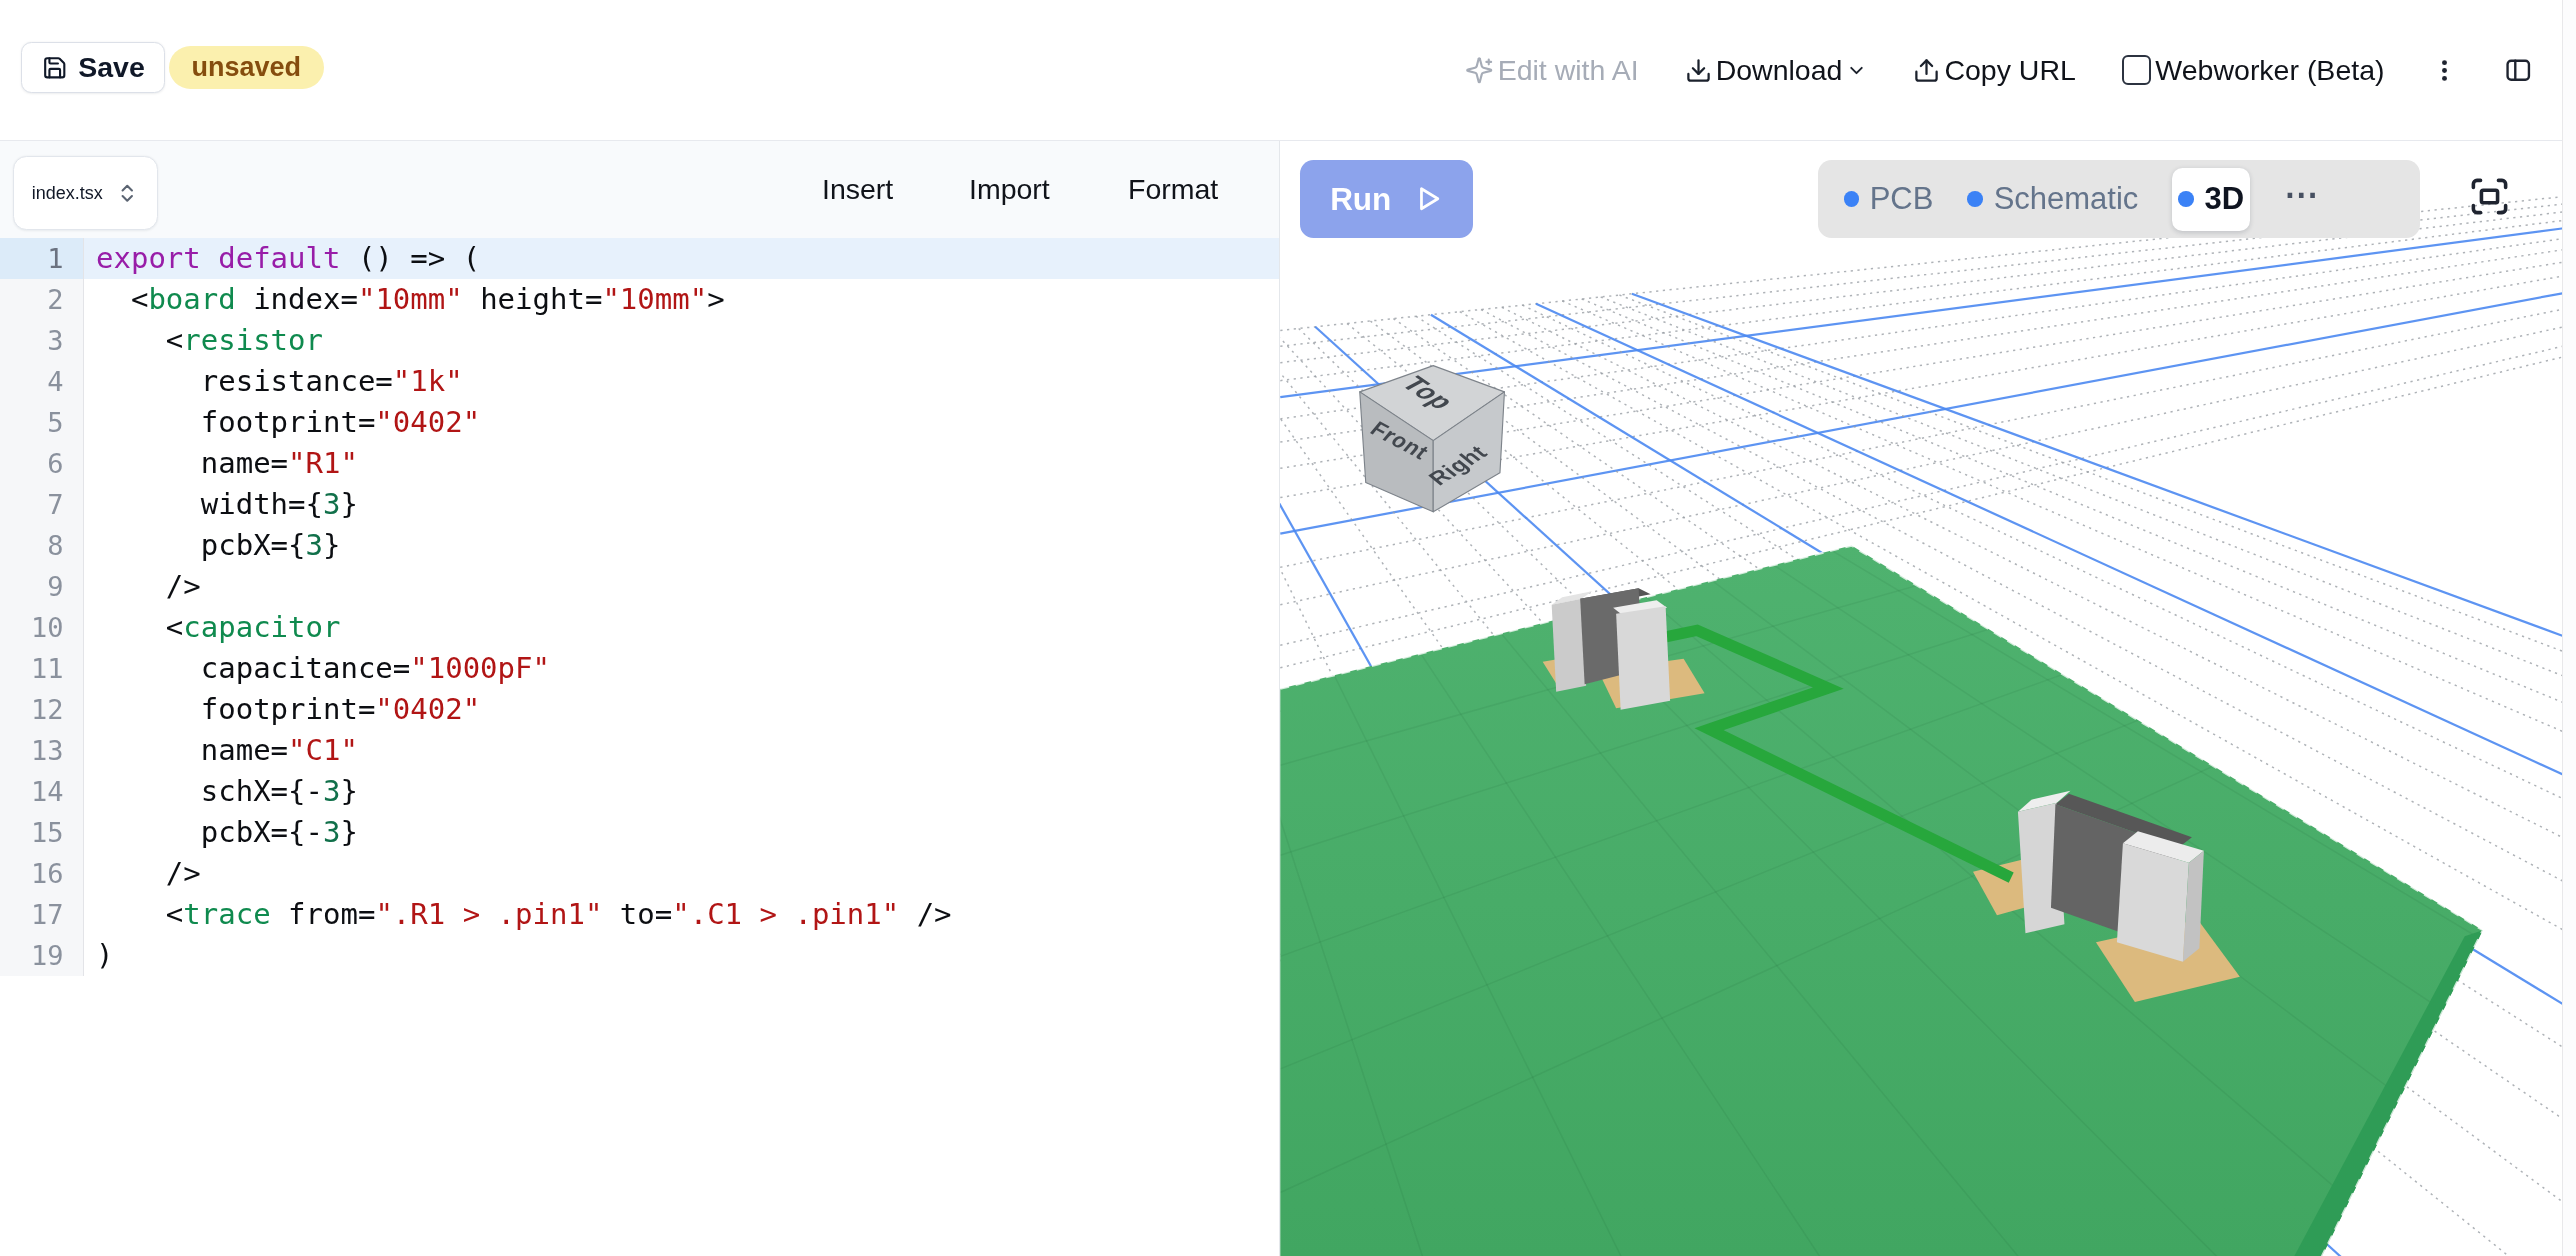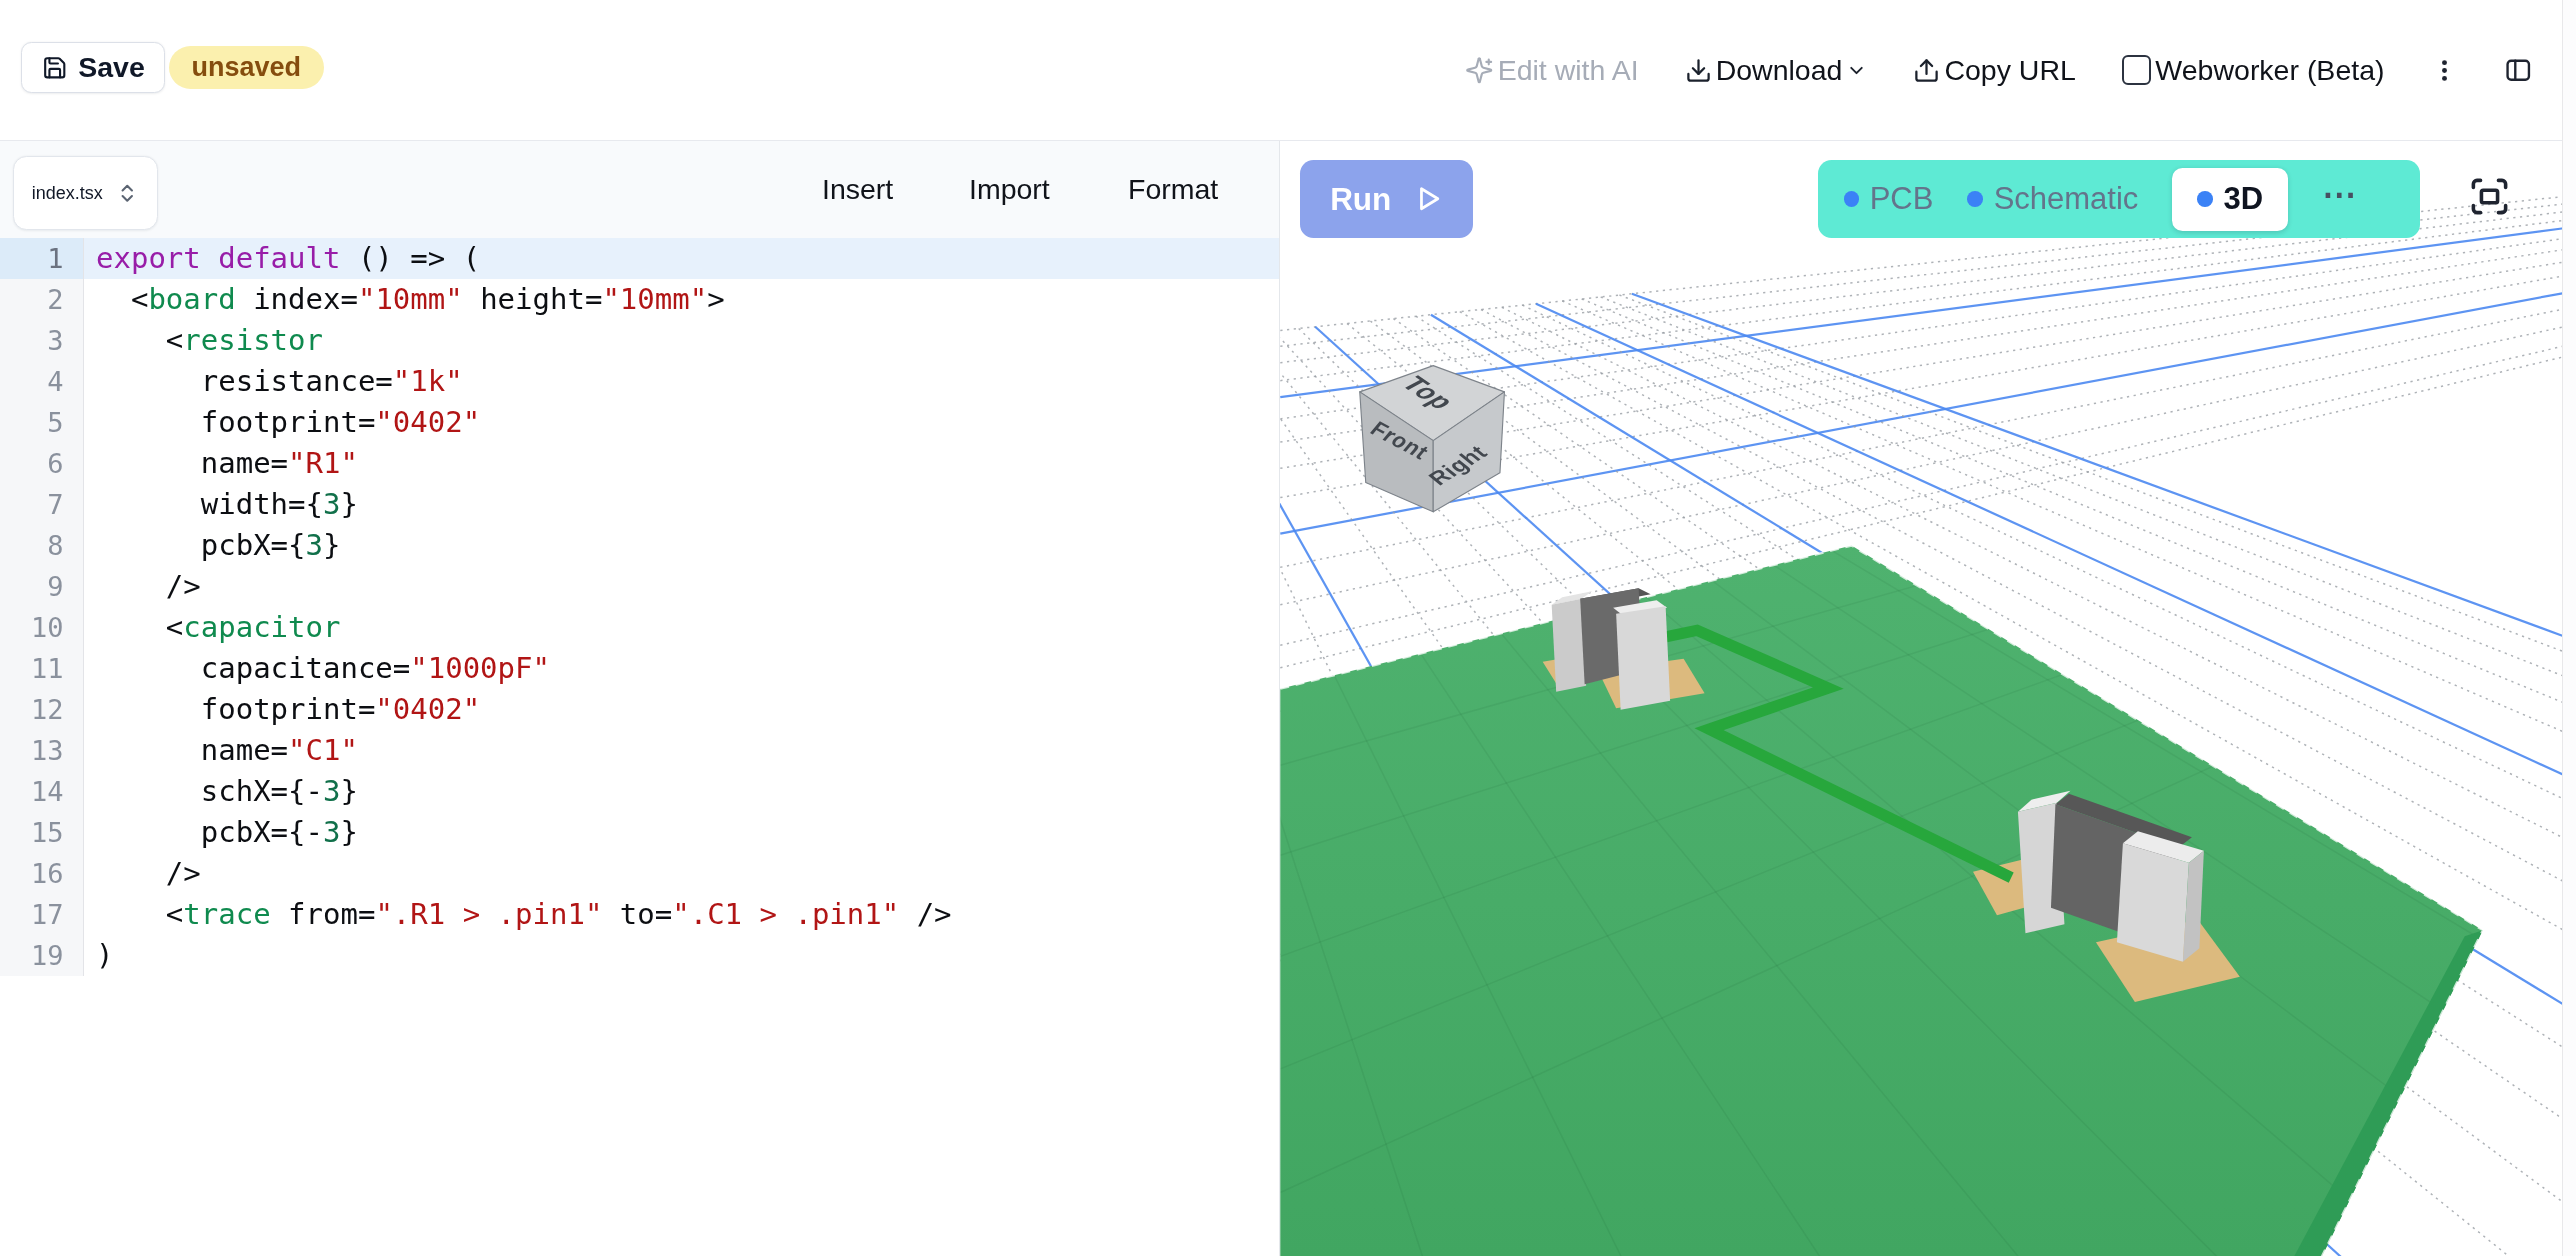--- a/index.html
+++ b/index.html
@@ -43,25 +43,25 @@
   .tk-kw{color:var(--kw)} .tk-tag{color:var(--tag)} .tk-str{color:var(--str)} .tk-num{color:var(--num)} .tk-pl{color:#0c0e12}
 
   .divider{position:absolute;left:1279px;top:141px;width:0.7px;height:1116px;background:#e4e7eb}
 
   
   .rpanel{position:absolute;left:1280px;top:141px;width:1284px;height:1116px;background:#fff;overflow:hidden}
   #scene{position:absolute;left:0;top:1.5px}
   .run-btn{position:absolute;left:19.5px;top:19px;width:173px;height:78px;border-radius:13.5px;border:none;
     background:var(--run-bg);color:#fff;display:flex;align-items:center;justify-content:center;gap:25px;
     font-size:31.5px;font-weight:600}
-  .tabs{position:absolute;left:538px;top:19px;width:602px;height:78px;background:#5eead4;border-radius:13.5px;
+  .tabs{position:absolute;left:538px;top:19px;width:602px;height:78px;background:#e5e5e5;border-radius:13.5px;
     display:flex;align-items:center;padding:0 25.5px;gap:34px;box-sizing:border-box}
   .tab{display:flex;align-items:center;gap:10.5px;font-size:31px;font-weight:500;color:#64748b;background:none;border:none;padding:0;flex:none}
   .tab .dot{width:15.7px;height:15.7px;border-radius:50%;background:var(--accent);flex:none}
-  .tab.active{background:#fff;border-radius:10.5px;height:63px;padding:0 25px;color:#0f1420;font-weight:600;box-shadow:0 1.5px 5.2px rgba(15,23,42,.16)}
+  .tab.active{background:#fff;border-radius:10.5px;height:63px;padding:0 6px;color:#0f1420;font-weight:600;box-shadow:0 1.5px 5.2px rgba(15,23,42,.16)}
   .tabs-more{font-size:34px;font-weight:700;color:#475061;background:none;border:none;letter-spacing:2.2px;padding:0 0 10.5px 0}
   .fullscreen-btn{position:absolute;left:1188px;top:34px;width:43px;height:43px;background:none;border:none;padding:0}
 
   .scrollbar{position:absolute;right:0;top:0;width:12.7px;height:1257px;background:#fcfcfd;border-left:0.7px solid #e8e8ea}
 </style>
 </head>
 <body style="--accent: #3b82f6; --run-bg: #8ca3ec; --badge-bg: #fbf0ae; --badge-text: #854d0e; --board: #4fb26f; --board-deep: #41a661; --board-side: #2f9c56; --trace: #27a73c; --pad: #dcba7e; --grid-blue: #4c89f1; --grid-gray: #9ba0a6; --kw: #981da8; --tag: #0f8a4e; --str: #b11515; --num: #11704a;">
 
 <div class="topbar">
   <button class="save-btn">

